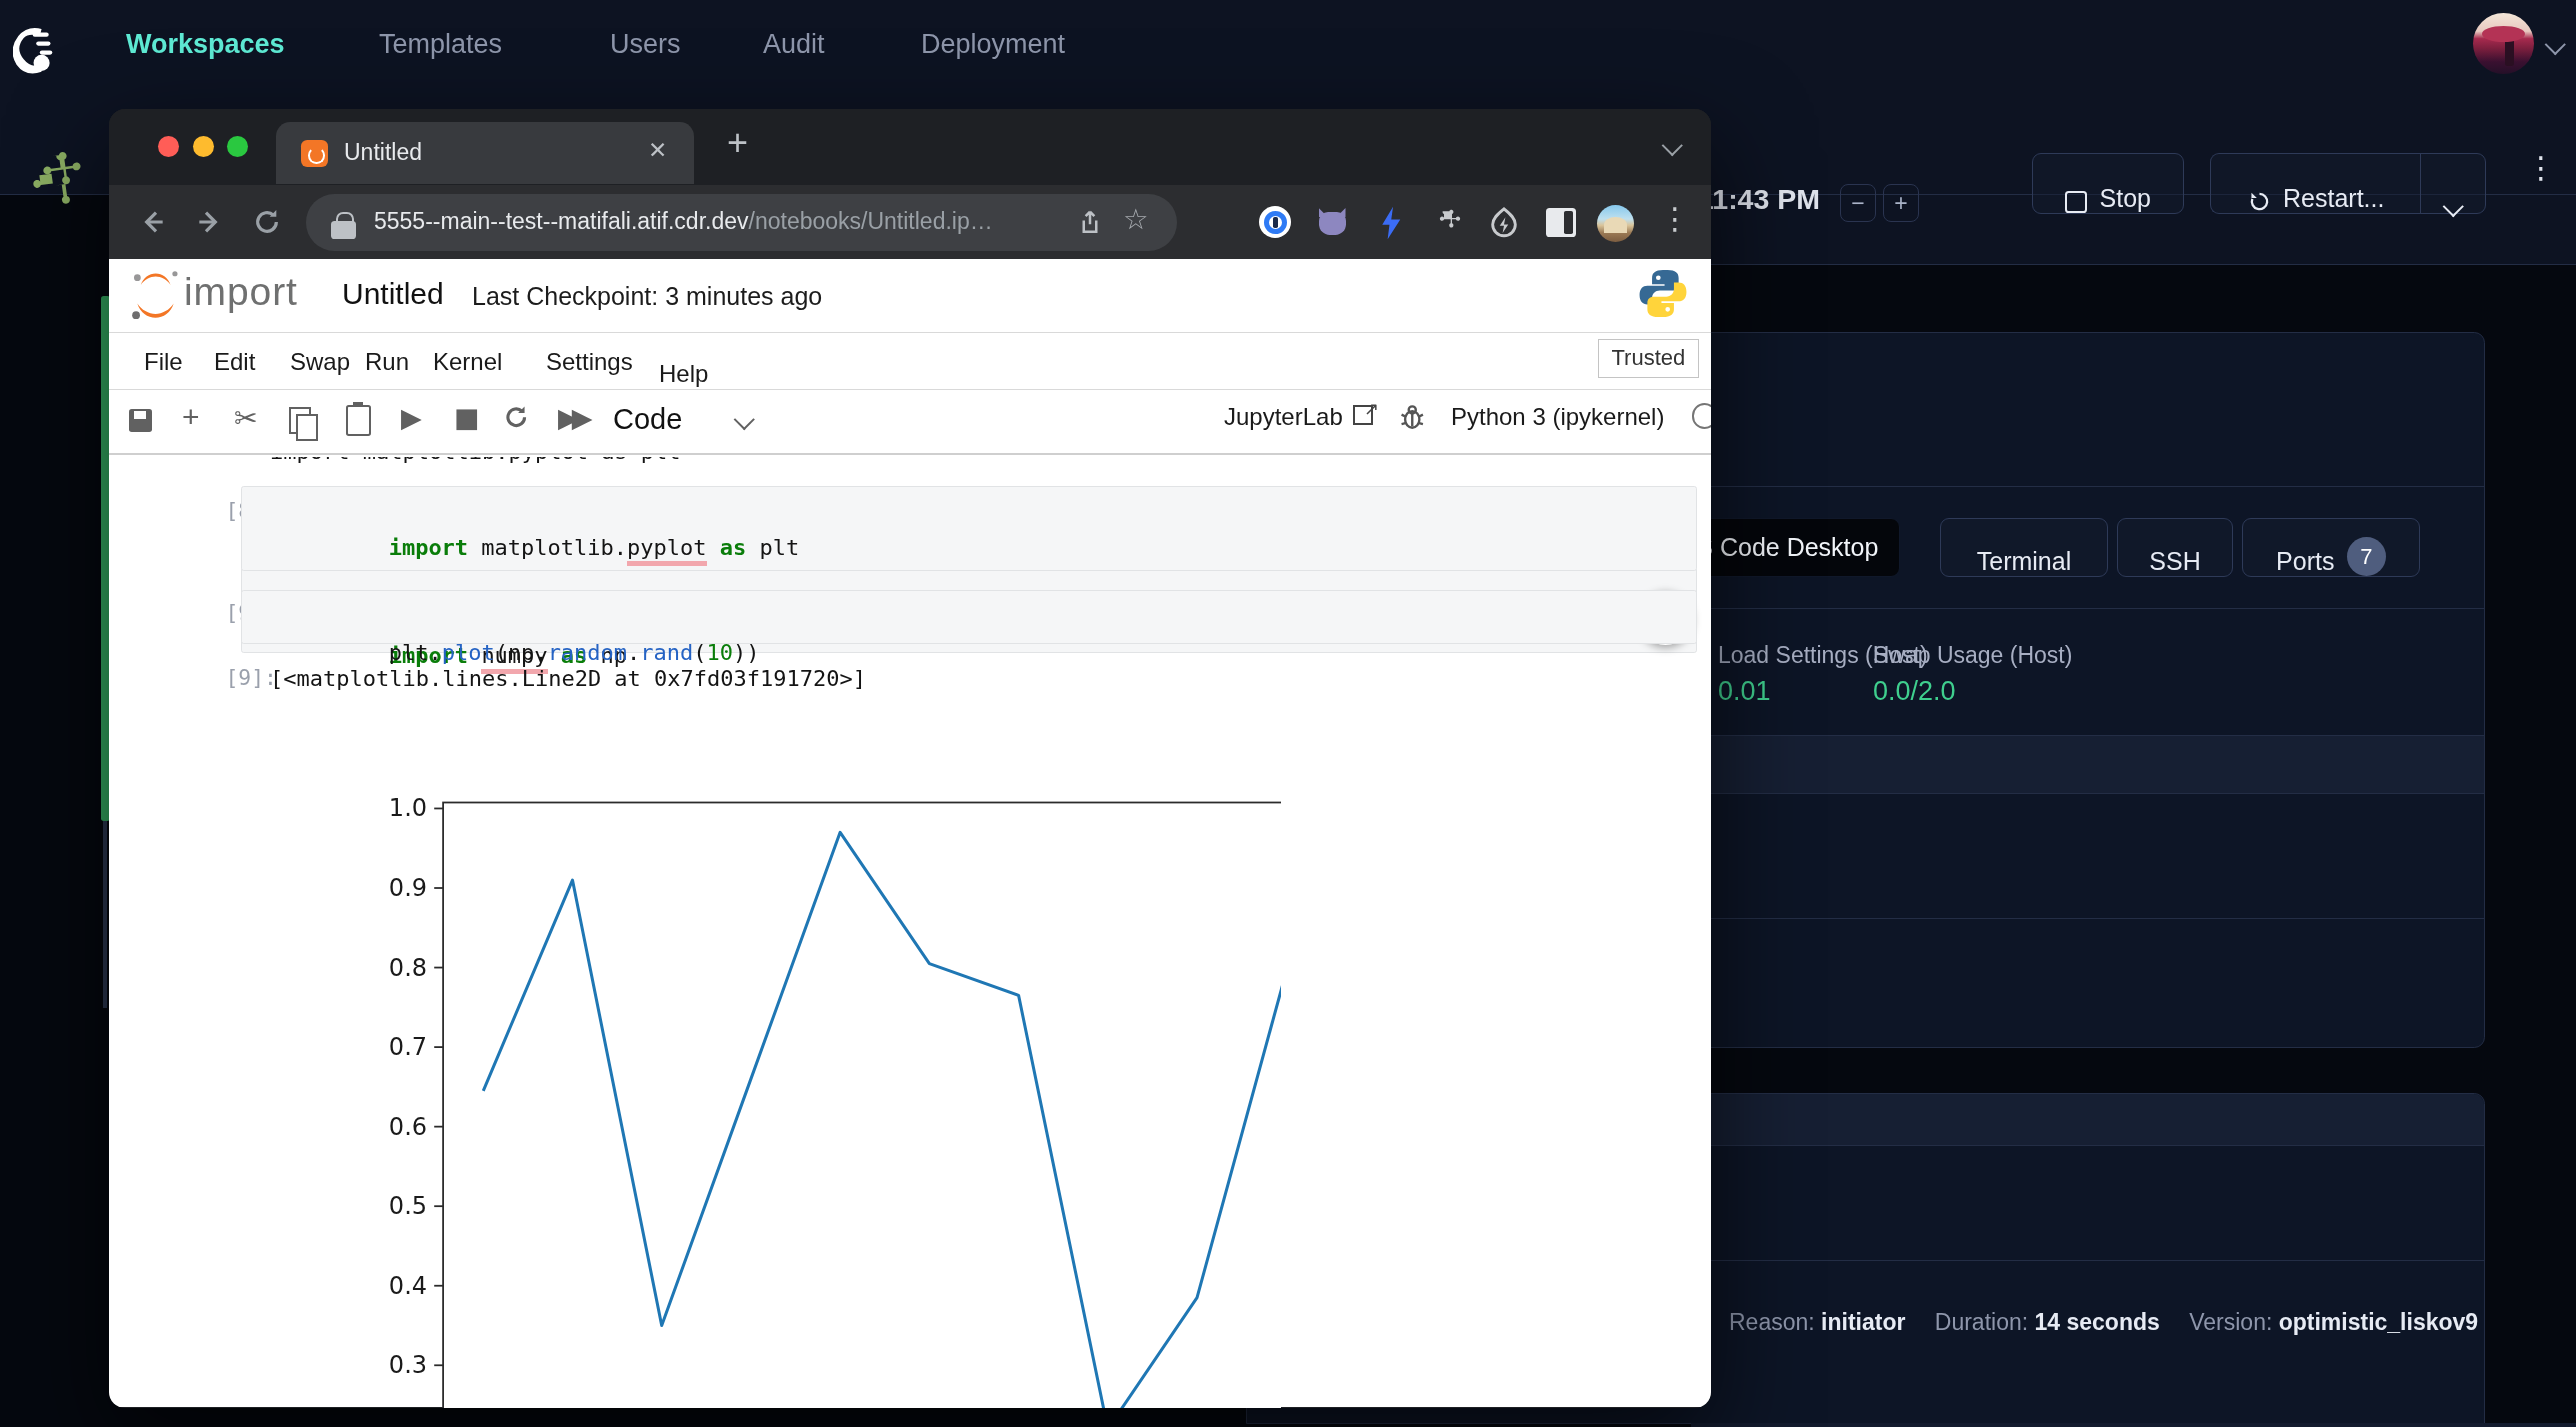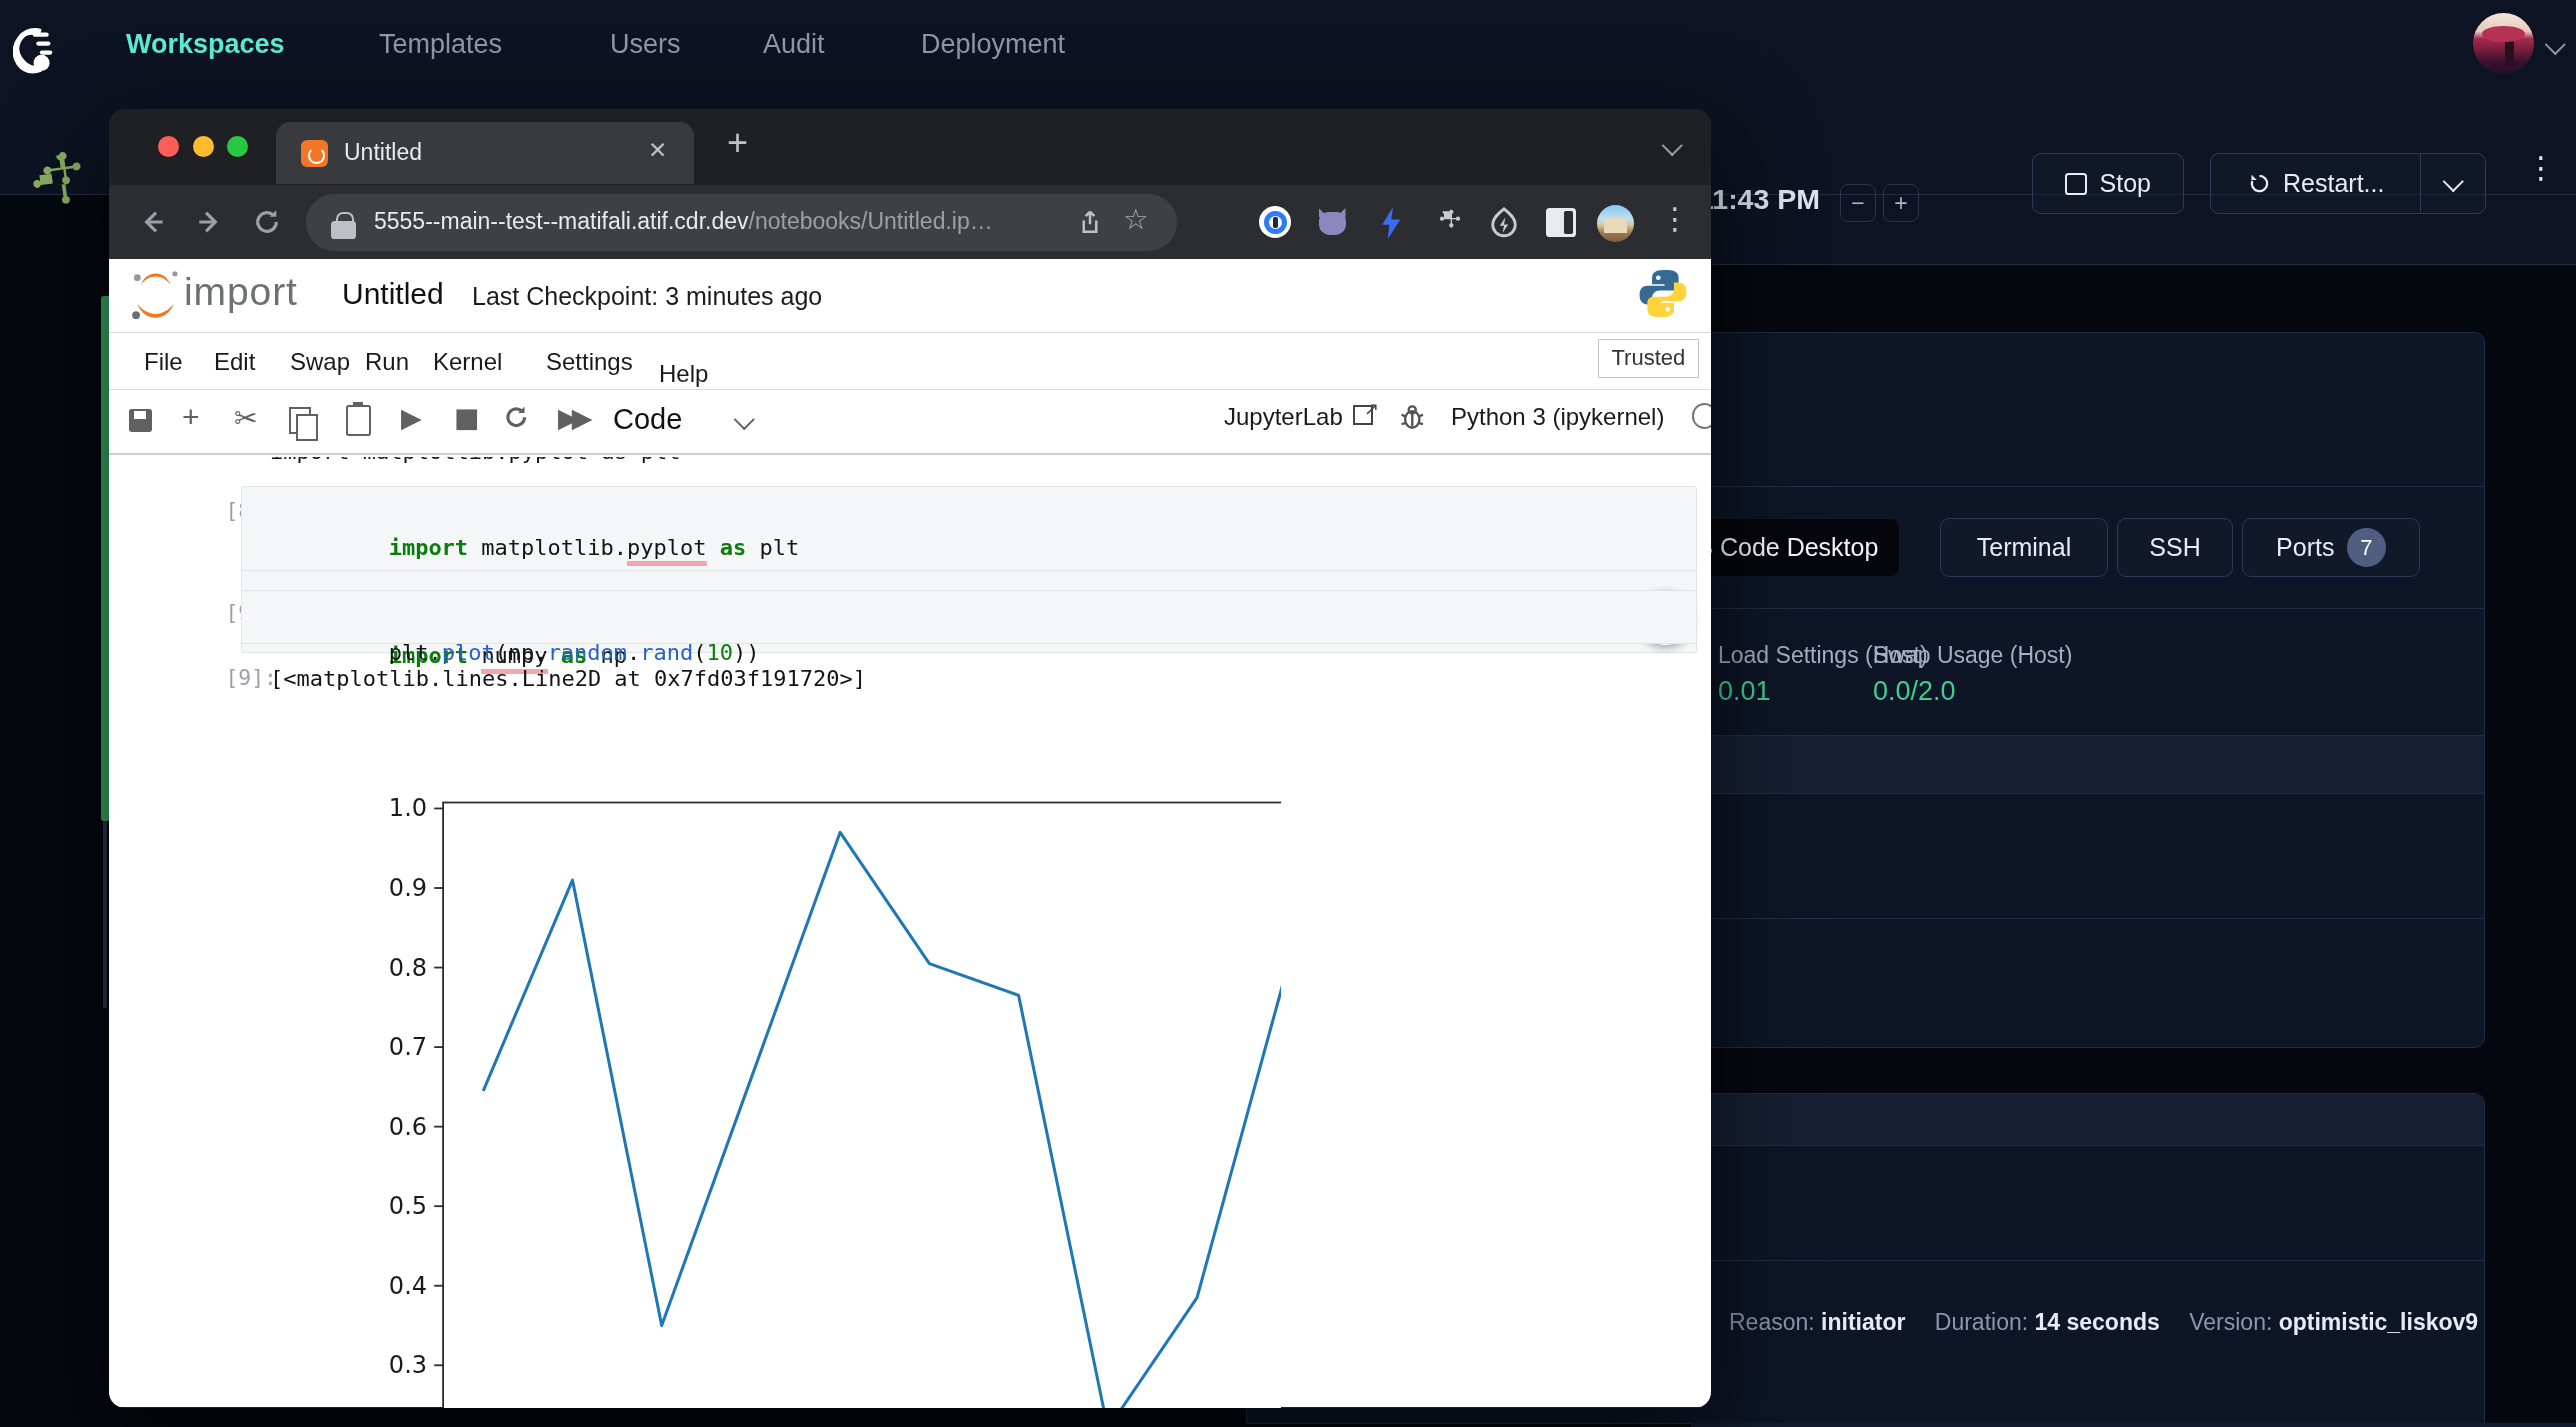--- a/index.html
+++ b/index.html
@@ -7,21 +7,21 @@
          font-family:"Liberation Sans",sans-serif;color:#e7ebf4;}
   .abs{position:absolute;}
   
   .hdr-band{background:#0d1322;border-bottom:0.9px solid #232d45;}
   .nav-link{font-size:27px;color:#8e96ab;}
   .nav-link.active{color:#5eead4;font-weight:bold;}
   .panel{background:#0d1526;border:0.9px solid #232d45;border-radius:10.7px;}
   .pdiv{background:#232d45;height:0.9px;}
   .pband{background:#161f33;}
   .ghost-btn{border:0.9px solid #2e3a58;border-radius:9px;background:rgba(20,28,46,.45);
-             color:#e7ebf4;font-size:25px;display:flex;align-items:center;justify-content:center;gap:12.5px;}
+             color:#e7ebf4;font-size:25px;display:flex;align-items:flex-end;justify-content:center;gap:12.5px;}
   .black-btn{background:#04060b;border:0.9px solid #10182a;border-radius:9px;color:#f2f5fa;
              font-size:25px;display:flex;align-items:center;justify-content:center;}
   .stat-label{font-size:23px;color:#a7aec2;}
   .stat-value{font-size:27px;color:#3fcf8e;}
   .kv{font-size:23px;color:#8e96ab;}
   .kv b{color:#e7ebf4;}
   
   .bwin{background:#1e2024;border-radius:16px;box-shadow:0 36px 98px rgba(0,0,0,.65);overflow:hidden;}
   .tabstrip{background:#1e2024;}
   .tab{background:#383a3e;border-radius:14.2px 14.2px 0 0;}

